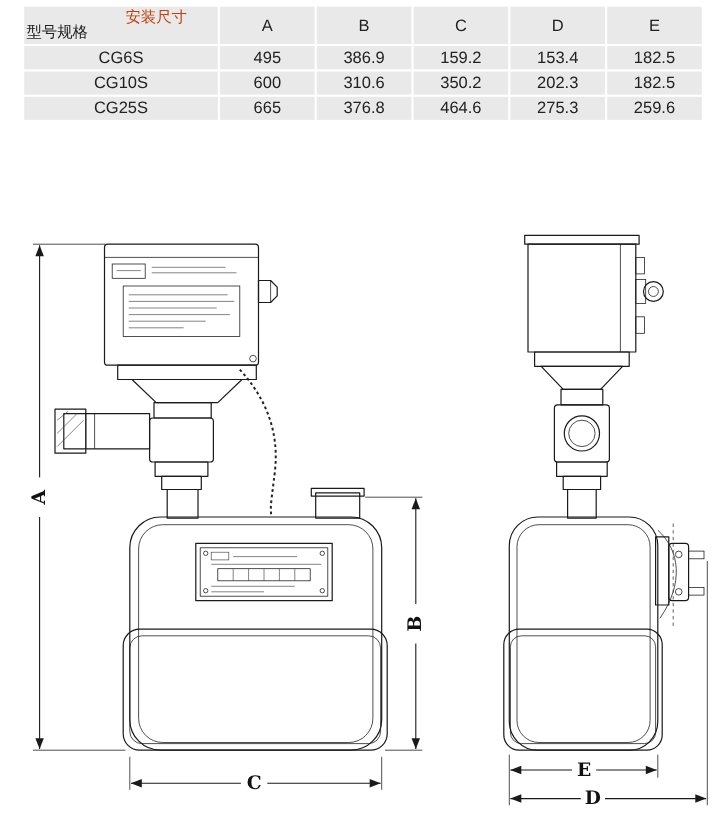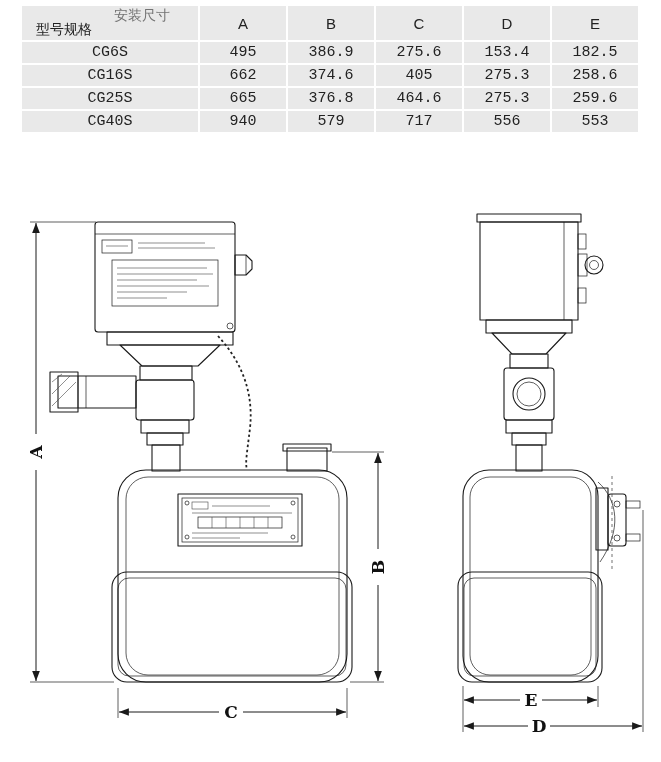--- a/index.html
+++ b/index.html
@@ -10,30 +10,30 @@
   
   table.dims{
     position:absolute;top:4px;left:20px;
     border-collapse:separate;border-spacing:2px;
   }
   table.dims th,table.dims td{
     background:#e9e9e9;text-align:center;vertical-align:middle;
     font-weight:400;font-size:15px;color:#222;padding:0;
   }
   table.dims th.col{width:86px;height:34px;}
-  table.dims td{height:21px;font-family:Liberation Mono, monospace;}
+  table.dims td{height:21px;}
   td.model{width:176px;}
   th.corner{
     width:176px;height:34px;background:#fff;position:relative;
     background-image:linear-gradient(to bottom right,
       transparent calc(50% - 0.7px), #777 calc(50% - 0.7px),
       #777 calc(50% + 0.7px), transparent calc(50% + 0.7px));
   }
-  .corner-top{position:absolute;top:1px;right:28px;font-size:14px;color:#737373;}
-  .corner-bottom{position:absolute;bottom:1px;left:2px;font-size:14px;color:#222;margin-left:12px;}
+  .corner-top{position:absolute;top:1px;right:28px;font-size:14px;color:#c2410c;}
+  .corner-bottom{position:absolute;bottom:1px;left:2px;font-size:14px;color:#222;}
   
   svg.drawing{position:absolute;top:170px;left:0;}
   .ln{fill:none;stroke:#1a1a1a;stroke-width:1.1;stroke-linejoin:round;}
   .tn{fill:none;stroke:#1a1a1a;stroke-width:0.7;}
   .xt{fill:none;stroke:#444;stroke-width:0.6;}
   .dim{fill:none;stroke:#1a1a1a;stroke-width:1;}
   .dash{fill:none;stroke:#222;stroke-width:1.8;stroke-dasharray:2.5 2.6;}
   .dsh2{fill:none;stroke:#333;stroke-width:0.7;stroke-dasharray:3 3;}
   .wbg{fill:#fff;stroke:none;}
   text.dimlbl{font:bold 17px "DejaVu Serif",serif;fill:#111;}
@@ -53,47 +53,39 @@
       <th class="col">A</th>
       <th class="col">B</th>
       <th class="col">C</th>
       <th class="col">D</th>
       <th class="col">E</th>
     </tr>
     <tr>
       <td class="model">CG6S</td>
       <td>495</td>
       <td>386.9</td>
-      <td>275.6</td>
+      <td>159.2</td>
       <td>153.4</td>
       <td>182.5</td>
     </tr>
     <tr>
-      <td class="model">CG16S</td>
-      <td>662</td>
-      <td>374.6</td>
-      <td>405</td>
-      <td>275.3</td>
-      <td>258.6</td>
+      <td class="model">CG10S</td>
+      <td>600</td>
+      <td>310.6</td>
+      <td>350.2</td>
+      <td>202.3</td>
+      <td>182.5</td>
     </tr>
     <tr>
       <td class="model">CG25S</td>
       <td>665</td>
       <td>376.8</td>
       <td>464.6</td>
       <td>275.3</td>
       <td>259.6</td>
-    </tr>
-    <tr>
-      <td class="model">CG40S</td>
-      <td>940</td>
-      <td>579</td>
-      <td>717</td>
-      <td>556</td>
-      <td>553</td>
     </tr>
   </tbody>
     </table>
 
   <svg class="drawing" width="661" height="592" viewBox="0 0 661 592">
     <defs>
       <marker id="arr" viewBox="0 0 10 8" markerWidth="11" markerHeight="9" refX="9.5" refY="4" orient="auto-start-reverse">
         <path d="M0.5,0.5 L9.5,4 L0.5,7.5 Z" fill="#1a1a1a"></path>
       </marker>
     </defs>

